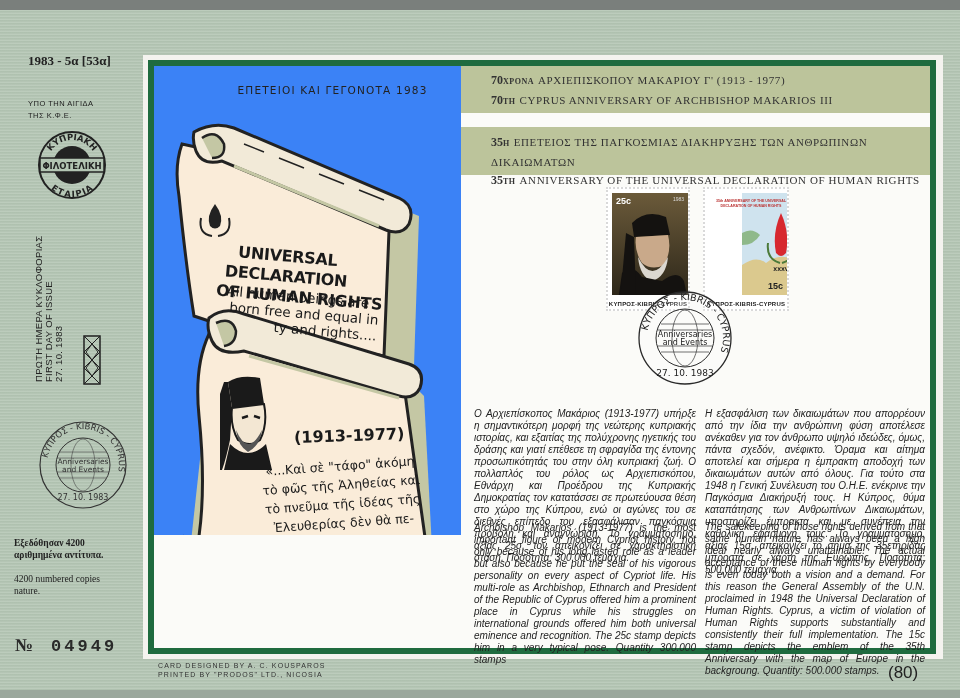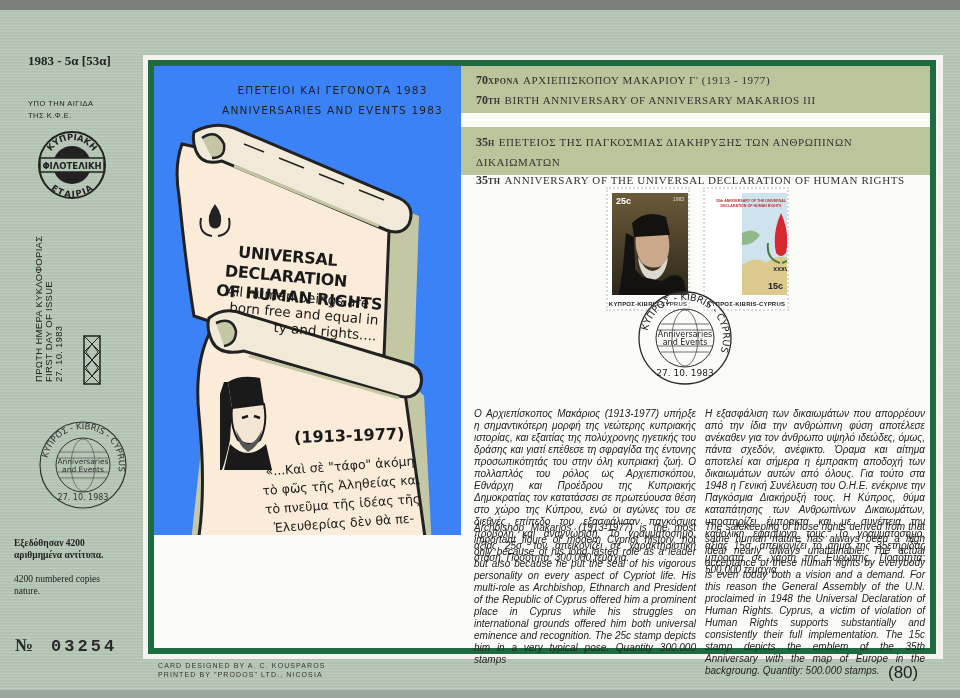--- a/index.html
+++ b/index.html
@@ -40,21 +40,21 @@
   .udhr-heading div:nth-child(2) { padding-left: 30px; }
   .udhr-quote { position: absolute; left: 45px; top: 214px; width: 200px; transform: rotate(5deg); transform-origin: left top; font-family: "DejaVu Sans", sans-serif; font-size: 13.5px; line-height: 16px; color: #1a1a1a; }
   .udhr-quote div:nth-child(2) { padding-left: 15px; }
   .udhr-quote div:nth-child(3) { padding-left: 60px; }
   .portrait-small { position: absolute; left: 66px; top: 308px; width: 56px; height: 96px; }
   .life-years { position: absolute; left: 140px; top: 360px; font-family: "DejaVu Sans", sans-serif; font-weight: bold; font-size: 16px; color: #1a1a1a; transform: rotate(-2deg); }
   .makarios-quote { position: absolute; left: 78px; top: 398px; width: 215px; transform: rotate(-4deg); transform-origin: left top; font-family: "DejaVu Sans", sans-serif; font-size: 12.5px; line-height: 19px; color: #1a1a1a; }
   .makarios-quote .q-date { position: absolute; left: 125px; top: 95px; }
 
   
-  .band { position: absolute; left: 461px; width: 469px; background: #bcc49b; font-family: "Liberation Serif", serif; font-size: 11px; color: #333; padding-left: 15px; line-height: 18px; }
+  .band { position: absolute; left: 461px; width: 469px; background: #bcc49b; font-family: "Liberation Serif", serif; font-size: 11px; color: #333; padding-left: 30px; line-height: 18px; }
   .band-1 { top: 66px; height: 47px; padding-top: 5px; }
   .band-2 { top: 127px; height: 48px; padding-top: 6px; }
   .band .num { font-weight: bold; font-size: 12px; }
   .band .sup { font-size: 8px; font-weight: bold; letter-spacing: 0.5px; margin-right: 4px; }
   .band .txt { letter-spacing: 0.6px; }
 
   .stamp { position: absolute; background: #fff; border: 2px dotted #d9d9d9; }
   .stamp-makarios { left: 606px; top: 187px; width: 84px; height: 124px; }
   .stamp-udhr { left: 703px; top: 187px; width: 86px; height: 124px; }
   .stamp .st-img { position: absolute; left: 4px; top: 4px; width: 76px; height: 102px; overflow: hidden; }
@@ -132,21 +132,21 @@
 <div class="copies-gr">
   <div>Εξεδόθησαν 4200</div>
   <div>αριθμημένα αντίτυπα.</div>
 </div>
 <div class="copies-en">
   <div>4200 numbered copies</div>
   <div>nature.</div>
 </div>
 <div class="serial">
   <span class="no-sign">№</span>
-  <span class="no-value">03254</span>
+  <span class="no-value">04949</span>
 </div>
 
 <div class="card-frame"></div>
 <div class="card-border"></div>
 
 <div class="art-panel">
   <svg class="scroll-svg" width="307" height="582" viewBox="0 0 307 582">
 
     <path d="M40 70 L240 140 L265 150 L260 300 L235 300 L70 250 Z" fill="#c4c7a4"></path>
 
@@ -168,21 +168,20 @@
     <path d="M62 257 Q78 250 82 265 Q82 278 70 280" fill="#c4c7a4" stroke="#222" stroke-width="2.5"></path>
     <path d="M95 290 L245 332" stroke="#c4c7a4" stroke-width="3"></path>
 
     <path d="M30 470 Q10 480 12 505 Q18 530 45 532 L150 545 L275 515 L270 500 L140 525 L55 512 Q40 505 45 490 Q50 480 60 483" fill="#faecd9" stroke="#222" stroke-width="3"></path>
     <path d="M22 495 Q28 475 42 485 Q50 498 36 508 Q26 508 22 495 Z" fill="#c4c7a4" stroke="#222" stroke-width="2.5"></path>
     <path d="M10 520 Q40 560 150 560 L280 530" fill="none" stroke="#c4c7a4" stroke-width="5"></path>
   </svg>
 
   <div class="art-title">
     <div>ΕΠΕΤΕΙΟΙ ΚΑΙ ΓΕΓΟΝΟΤΑ 1983</div>
-    <div>ANNIVERSARIES AND EVENTS 1983</div>
   </div>
 
   <div class="udhr-heading">
     <div>UNIVERSAL DECLARATION</div>
     <div>OF HUMAN RIGHTS</div>
   </div>
   <div class="udhr-quote">
     <div>All human beings are</div>
     <div>born free and equal in</div>
     <div>ty and rights....</div>
@@ -203,21 +202,21 @@
     <div>τὸ φῶς τῆς Ἀληθείας καὶ</div>
     <div>τὸ πνεῦμα τῆς ἰδέας τῆς</div>
     <div>Ἐλευθερίας δὲν θὰ πε-</div>
     <div>θάνῃ....»</div>
     <div class="q-date">25.5.1956</div>
   </div>
 </div>
 
 <div class="band band-1">
   <div><span class="num">70</span><span class="sup">ΧΡΟΝΑ</span><span class="txt">ΑΡΧΙΕΠΙΣΚΟΠΟΥ ΜΑΚΑΡΙΟΥ Γ' (1913 - 1977)</span></div>
-  <div><span class="num">70</span><span class="sup">TH</span><span class="txt">BIRTH ANNIVERSARY OF ANNIVERSARY MAKARIOS III</span></div>
+  <div><span class="num">70</span><span class="sup">TH</span><span class="txt">CYPRUS ANNIVERSARY OF ARCHBISHOP MAKARIOS III</span></div>
 </div>
 <div class="band band-2">
   <div><span class="num">35</span><span class="sup">Η</span><span class="txt">ΕΠΕΤΕΙΟΣ ΤΗΣ ΠΑΓΚΟΣΜΙΑΣ ΔΙΑΚΗΡΥΞΗΣ ΤΩΝ ΑΝΘΡΩΠΙΝΩΝ ΔΙΚΑΙΩΜΑΤΩΝ</span></div>
   <div><span class="num">35</span><span class="sup">TH</span><span class="txt">ANNIVERSARY OF THE UNIVERSAL DECLARATION OF HUMAN RIGHTS</span></div>
 </div>
 
 <div class="stamp stamp-makarios">
   <div class="st-img">
     <svg width="76" height="108" viewBox="0 0 76 108">
       <defs>

